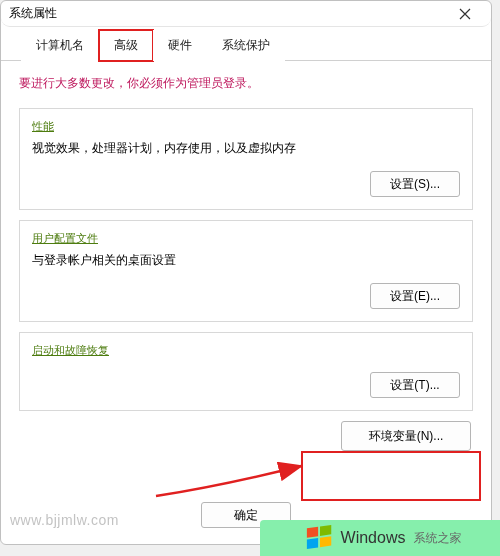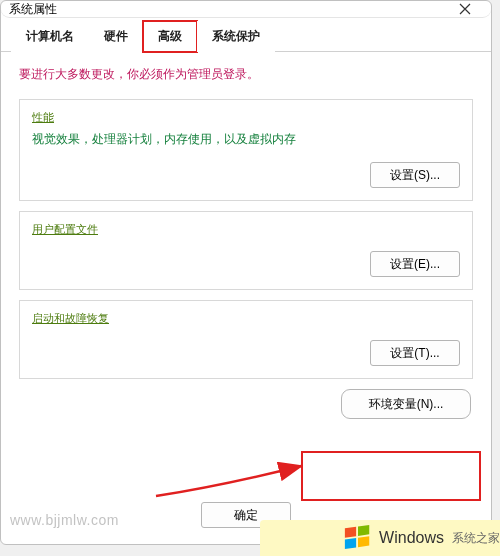--- a/index.html
+++ b/index.html
@@ -18,38 +18,37 @@
       background: #ffffff;
       border: 1px solid #c0c0c0;
       border-radius: 6px;
       position: relative;
       margin: 0;
     }
     .titlebar {
       display: flex;
       align-items: center;
       justify-content: space-between;
-      height: 17px;
+      height: 26px;
       padding: 0 8px;
       border-bottom: 1px solid #e5e5e5;
       border-radius: 9px;
     }
     .title-text { font-size: 12px; color: #000; }
     .close-btn {
       width: 36px; height: 26px;
       display: flex; align-items: center; justify-content: center;
       cursor: pointer;
     }
     .close-btn svg { width: 12px; height: 12px; }
     .tabs {
       display: flex;
       border-bottom: 1px solid #d0d0d0;
-      padding: 0 10px;
+      padding: 0 20px;
       margin-top: 2px;
-      font-weight: bold;
     }
     .tab {
       padding: 6px 14px;
       font-size: 12px;
       color: #222;
       cursor: pointer;
       border: 1px solid transparent;
       border-bottom: none;
       position: relative;
       top: 1px;
@@ -80,21 +79,21 @@
       min-height: 70px;
     }
     .group-legend {
       font-size: 11px;
       color: #4d7c0f;
       margin-bottom: 6px;
       text-decoration: underline;
     }
     .group-desc {
       font-size: 12px;
-      color: #15803d;
+      color: #000000;
       margin-bottom: 10px;
     }
     .group-btn-row {
       display: flex;
       justify-content: flex-end;
       margin-top: 14px;
     }
     .win-btn {
       min-width: 90px;
       height: 26px;
@@ -108,21 +107,20 @@
     }
     .env-row {
       display: flex;
       justify-content: flex-end;
       margin-top: 6px;
       padding-right: 2px;
     }
     .env-btn {
       min-width: 130px;
       height: 30px;
-      border-radius: 9px;
     }
     .env-highlight {
       position: absolute;
       border: 2px solid #e02020;
       pointer-events: none;
       left: 300px;
       top: 450px;
       width: 180px;
       height: 50px;
     }
@@ -147,22 +145,22 @@
       left: 10px; bottom: 28px;
       font-size: 14px;
       color: rgba(120,120,120,0.45);
       font-family: Arial, sans-serif;
       letter-spacing: 0.5px;
     }
     .winlogo-bar {
       position: absolute;
       right: 0; bottom: 0;
       width: 240px; height: 36px;
-      background: #fef9c3;
-      display: flex; align-items: center; justify-content: flex-end;
+      background: #86efac;
+      display: flex; align-items: center; justify-content: center;
       padding-left: 6px;
       gap: 6px;
       border-top-left-radius: 4px;
     }
     .winlogo { width: 30px; height: 30px; }
     .winlogo-text { font-size: 16px; color: #333; }
     .winlogo-sub { font-size: 12px; color: #666; margin-left: 2px;}
   </style>
 </head>
 <body>
@@ -172,38 +170,39 @@
     <span class="title-text">系统属性</span>
     <div class="close-btn">
       <svg viewBox="0 0 12 12">
           <path d="M1 1 L11 11 M11 1 L1 11" stroke="#333" stroke-width="1.2" fill="none"></path>
         </svg>
     </div>
   </div>
 
   <div class="tabs">
     <div class="tab">计算机名</div>
+    <div class="tab active highlighted">高级</div>
     <div class="tab">硬件</div>
-    <div class="tab active highlighted">高级</div>
     <div class="tab">系统保护</div>
   </div>
 
   <div class="content">
     <div class="note">要进行大多数更改，你必须作为管理员登录。</div>
 
     <div class="groupbox">
       <div class="group-legend">性能</div>
       <div class="group-desc">视觉效果，处理器计划，内存使用，以及虚拟内存</div>
       <div class="group-btn-row">
         <button class="win-btn">设置(S)...</button>
       </div>
     </div>
 
     <div class="groupbox">
       <div class="group-legend">用户配置文件</div>
+      <div class="group-desc">与登录帐户相关的桌面设置</div>
       <div class="group-btn-row">
         <button class="win-btn">设置(E)...</button>
       </div>
     </div>
 
     <div class="groupbox">
       <div class="group-legend">启动和故障恢复</div>
       <div class="group-btn-row">
         <button class="win-btn">设置(T)...</button>
       </div>

